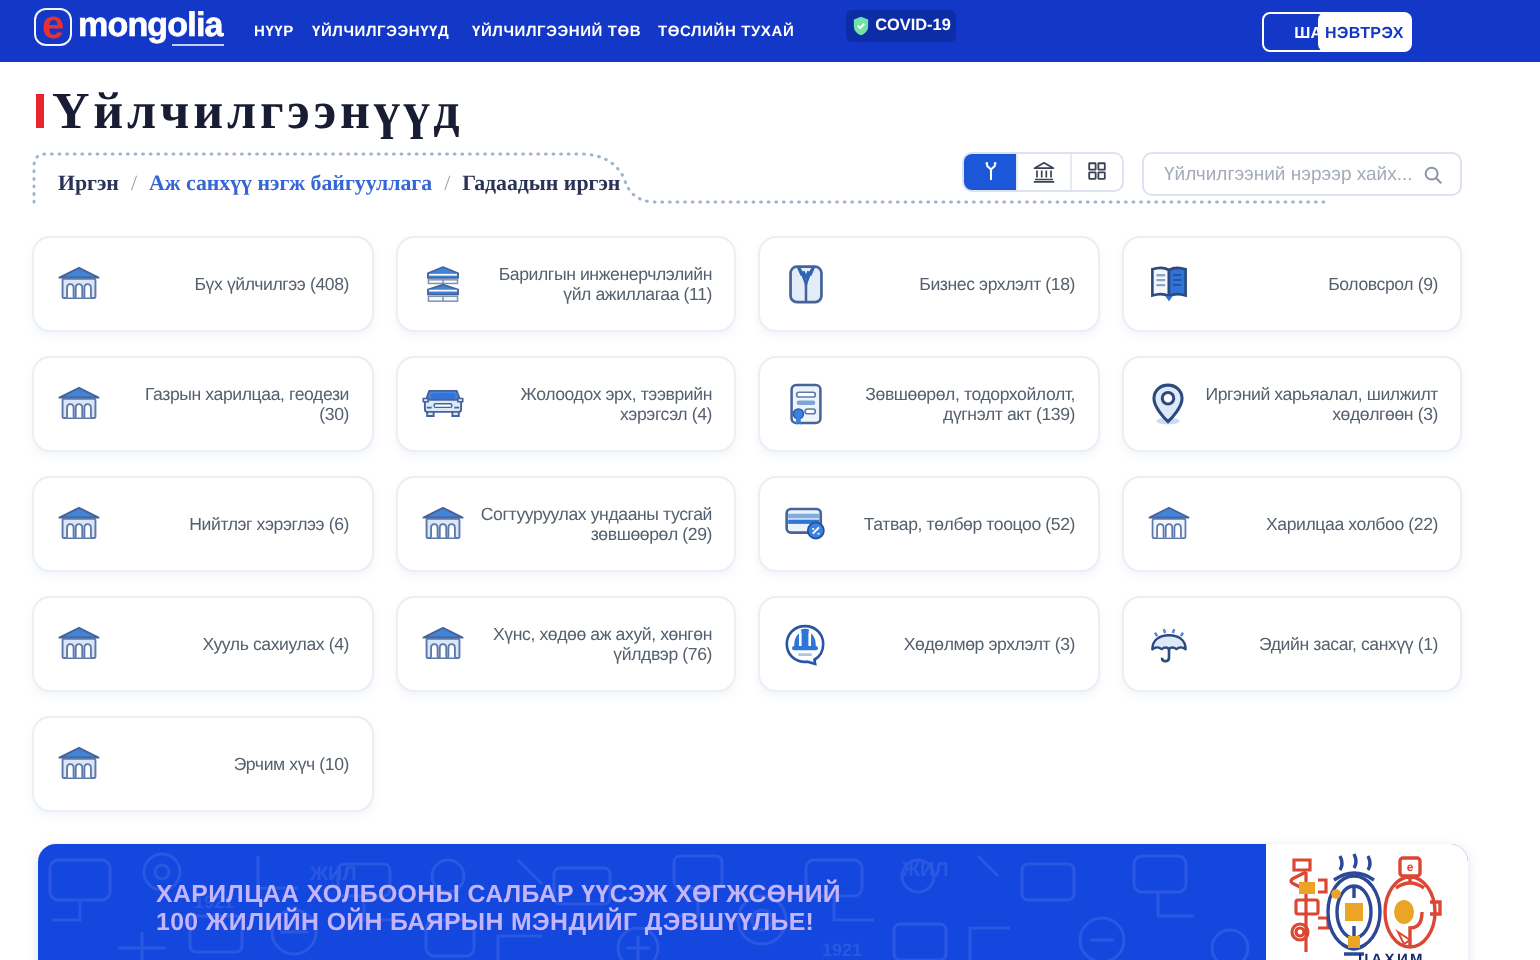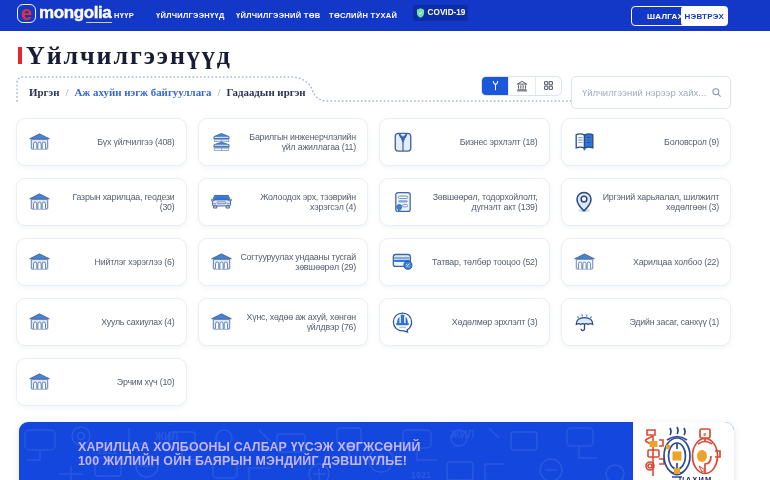--- a/index.html
+++ b/index.html
@@ -7,39 +7,39 @@
   body { font-family:"Liberation Sans", sans-serif; position:relative; }
   .abs { position:absolute; }
 
   
   .topbar { position:absolute; left:0; top:0; width:770px; height:31px; background:#1337c6; }
   .logoSq { position:absolute; left:17px; top:4px; width:19px; height:19px; border:1.7px solid #f2f5fb; border-radius:6px; display:flex; align-items:center; justify-content:center; }
   .logoSq span { color:#e92f2f; font-weight:bold; font-size:20px; line-height:1; margin-top:-2px; }
   .logoTxt { position:absolute; left:39px; top:2.5px; color:#fff; font-weight:bold; font-size:17px; letter-spacing:-0.4px; -webkit-text-stroke:0.35px #fff; }
   .logoTag { position:absolute; left:86px; top:21.5px; width:26px; height:1.8px; background:rgba(255,255,255,.75); }
   .nav { position:absolute; top:0; height:31px; display:flex; align-items:center; color:#fff; font-size:7.5px; font-weight:bold; letter-spacing:.3px; white-space:nowrap; }
-  .covid { position:absolute; left:413px; top:4.5px; width:55px; height:16.5px; background:#0d2da6; border-radius:3px; display:flex; align-items:center; justify-content:center; gap:3px; color:#fff; font-size:8.2px; font-weight:bold; }
+  .covid { position:absolute; left:423px; top:4.5px; width:55px; height:16.5px; background:#0d2da6; border-radius:3px; display:flex; align-items:center; justify-content:center; gap:3px; color:#fff; font-size:8.2px; font-weight:bold; }
   .btnOutline { position:absolute; left:631px; top:6px; width:68px; height:20px; border:1.2px solid #fff; border-radius:4px; color:#fff; font-size:8px; font-weight:bold; display:flex; align-items:center; justify-content:center; letter-spacing:.2px; }
-  .btnWhite { position:absolute; left:681px; top:6px; width:46.5px; height:20px; background:#fff; border-radius:4px; color:#1337c6; font-size:8px; font-weight:bold; display:flex; align-items:center; justify-content:center; letter-spacing:.2px; }
+  .btnWhite { position:absolute; left:659px; top:6px; width:46.5px; height:20px; background:#fff; border-radius:4px; color:#1337c6; font-size:8px; font-weight:bold; display:flex; align-items:center; justify-content:center; letter-spacing:.2px; }
 
   
   .redbar { position:absolute; left:18px; top:47px; width:3.5px; height:17px; background:#e8252d; }
   h1.title { position:absolute; left:26px; top:41px; font-family:"Liberation Serif", serif; font-size:26px; font-weight:bold; color:#191d33; letter-spacing:1.9px; }
 
   
   .crumbs { position:absolute; left:29px; top:86px; font-family:"Liberation Serif", serif; font-size:10.9px; font-weight:bold; color:#2a3356; white-space:nowrap; }
   .crumbs .sep { color:#9aa1b4; font-weight:normal; padding:0 6px; }
   .crumbs .act { color:#3566d6; }
 
   
   .filterGroup { position:absolute; left:481px; top:76px; width:81px; height:19.5px; background:#fff; border:1px solid #dde3ee; border-radius:5px; display:flex; overflow:hidden; }
   .filterGroup .cell { width:27px; height:100%; display:flex; align-items:center; justify-content:center; }
   .filterGroup .cell + .cell { border-left:1px solid #e6eaf2; }
   .filterGroup .on { background:#1b57d8; }
-  .search { position:absolute; left:571px; top:76px; width:160px; height:33px; background:#fff; border:1px solid #dde3ee; border-radius:5px; display:flex; align-items:center; padding:0 8px 0 10px; }
+  .search { position:absolute; left:571px; top:76px; width:160px; height:22px; background:#fff; border:1px solid #dde3ee; border-radius:5px; display:flex; align-items:center; padding:0 8px 0 10px; }
   .search .ph { color:#a3abba; font-size:9.5px; flex:1; }
 
   
   .cards { position:absolute; left:16px; top:117.5px; width:715px; display:grid; grid-template-columns:repeat(4,1fr); column-gap:11px; row-gap:11.5px;text-align:right; }
   .card { height:48.5px; background:#fff; border:1px solid #eaeef5; border-radius:9px; box-shadow:0 2px 4px rgba(140,160,200,.10); display:flex; align-items:center; padding-left:12px; }
   .card .ic { width:21px; height:22px; flex:0 0 21px; display:flex; align-items:center; justify-content:center; }
   .card .tx { margin-left:8px; width:116.5px; font-size:8.8px; letter-spacing:-0.2px; line-height:10.2px; color:#55606e; }
 
   
   .banner { position:absolute; left:19px; top:422px; width:714.5px; height:70px; border-radius:9px; background:#1347dd; overflow:hidden; box-shadow:0 2px 6px rgba(120,140,190,.25); }
@@ -49,21 +49,21 @@
 </style>
 </head>
 <body>
 
 <div class="topbar">
   <div class="logoSq">
       <span>e</span>
     </div>
   <div class="logoTxt">mongolia</div>
   <div class="logoTag"></div>
-  <div class="nav" style="left:114px;">НҮҮР</div>
+  <div class="nav" style="left:127px;">НҮҮР</div>
   <div class="nav" style="left:156px;">ҮЙЛЧИЛГЭЭНҮҮД</div>
   <div class="nav" style="left:329px;">ТӨСЛИЙН ТУХАЙ</div>
   <div class="nav" style="left:236px;">ҮЙЛЧИЛГЭЭНИЙ ТӨВ</div>
   <div class="covid">
     <svg width="9" height="10" viewBox="0 0 12 14">
         <path d="M6 0.5 L11 2.5 V7 C11 10.5 8.7 12.6 6 13.5 C3.3 12.6 1 10.5 1 7 V2.5 Z" fill="#6fe2a8"></path>
         <path d="M3.8 6.8 l1.6 1.7 l2.9 -3.2" stroke="#fff" stroke-width="1.3" fill="none"></path>
       </svg>
     <span>COVID-19</span>
   </div>
@@ -71,21 +71,21 @@
   <div class="btnWhite">НЭВТРЭХ</div>
 </div>
 
 <div class="redbar"></div>
 <h1 class="title">Үйлчилгээнүүд</h1>
 
 <svg class="abs" style="left:0;top:0;" width="770" height="480" pointer-events="none">
   <path d="M17,101 L17,83 Q17,77 23,77 L290,77 Q306,77 312,89 Q315,100 326,101 L665,101" fill="none" stroke="#9fb2d2" stroke-width="1.5" stroke-linecap="round" stroke-dasharray="0.4 3.4"></path>
 </svg>
 
-<div class="crumbs">Иргэн<span class="sep">/</span><span class="act">Аж ахуйн нэгж байгууллага</span><span class="sep">/</span>Гадаадын иргэн</div>
+<div class="crumbs">Иргэн<span class="sep">/</span><span class="act">Аж санхүү нэгж байгууллага</span><span class="sep">/</span>Гадаадын иргэн</div>
 
 <div class="filterGroup">
   <div class="cell on">
     <svg width="11" height="11" viewBox="0 0 24 24" fill="none" stroke="#fff" stroke-width="2.3" stroke-linecap="round">
         <path d="M12 21 V11.5 M12 11.5 C12 7.5 7.5 9 7.5 4.5 M12 11.5 C12 7.5 16.5 9 16.5 4.5"></path>
         <circle cx="7.5" cy="3.6" r="1.4" fill="#fff" stroke="none"></circle>
         <circle cx="16.5" cy="3.6" r="1.4" fill="#fff" stroke="none"></circle>
       </svg>
   </div>
   <div class="cell">

